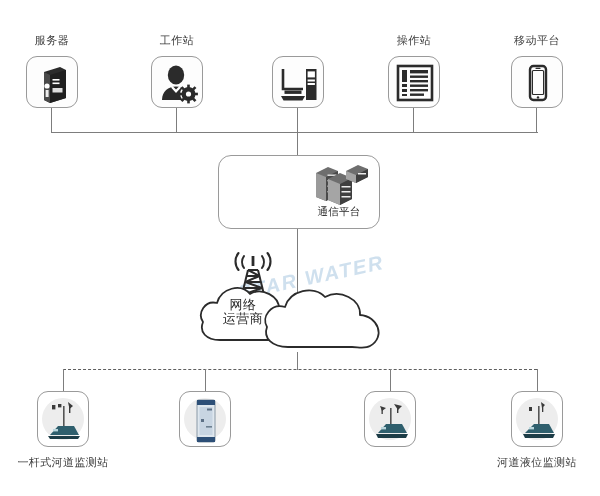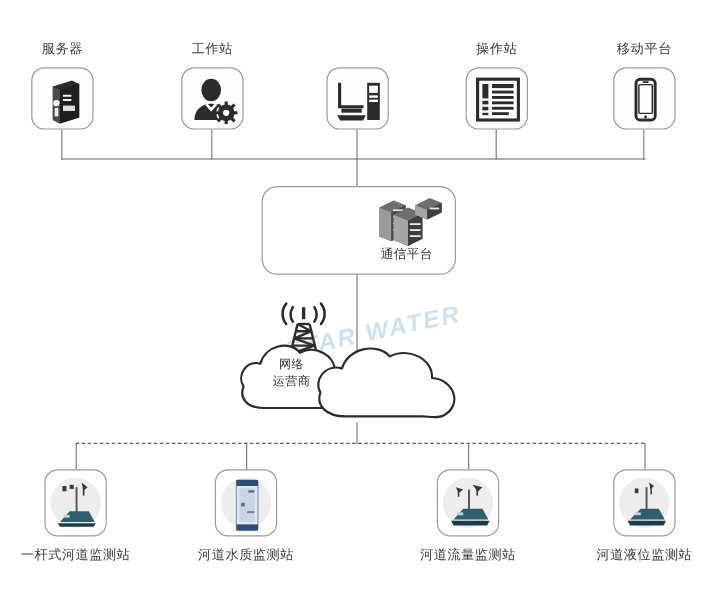--- a/index.html
+++ b/index.html
@@ -91,21 +91,21 @@
   .cloud-text {
     position: absolute;
     text-align: center;
     color: #2b2b2b;
     white-space: nowrap;
   }
   #cloud-left-text {
     left: 205px;
     top: 298px;
     width: 76px;
-    font-size: 10px;
+    font-size: 13px;
     line-height: 14px;
     letter-spacing: 0.5px;
   }
   #cloud-right-text {
     left: 280px;
     top: 315px;
     width: 110px;
     font-size: 13px;
     font-family: "DejaVu Sans Mono", "Liberation Mono", monospace;
     letter-spacing: 0.5px;
@@ -389,38 +389,36 @@
     <svg style="position:absolute; left:0; top:0;" width="52" height="56" viewBox="0 0 52 56">
       <rect x="17" y="8" width="18" height="42" rx="1.5" fill="#dfe7ee" stroke="#8a99a6" stroke-width="1"></rect>
       <rect x="17" y="8" width="18" height="5" fill="#2d4f77"></rect>
       <rect x="17" y="45" width="18" height="5" fill="#2d4f77"></rect>
       <rect x="19.5" y="15" width="13" height="28" fill="#b9c9da" opacity="0.6"></rect>
       <rect x="27" y="16.5" width="5" height="2" fill="#5d7085"></rect>
       <rect x="21" y="27" width="3" height="3" fill="#5d7085"></rect>
       <rect x="26" y="34" width="6" height="1.6" fill="#6d8090"></rect>
     </svg>
   </div>
-  <div class="station-label" style="left:135px; top:455px;">河道水质监测站</div>
 
   <div class="station" style="left:364px; top:391px;">
     <div class="st-disc"></div>
     <svg style="position:absolute; left:0; top:0;" width="52" height="56" viewBox="0 0 52 56">
       <rect x="25" y="16" width="1.6" height="22" fill="#555"></rect>
       <g fill="#3a3a3a">
         <path d="M15 14 L21 16 L17 19 Z"></path>
         <rect x="16.5" y="17" width="1.3" height="5"></rect>
         <path d="M29 12 L37 14 L33 18 Z"></path>
         <rect x="32" y="15" width="1.4" height="6"></rect>
       </g>
       <path d="M13 41 L21 32 L37 32 L42 41 Z" fill="#2f5f6d"></path>
       <path d="M11 42 L43 42 L41 46 L13 46 Z" fill="#1d3d47"></path>
       <rect x="16" y="35" width="5" height="2.4" fill="#b9d6dd"></rect>
     </svg>
   </div>
-  <div class="station-label" style="left:320px; top:455px;">河道流量监测站</div>
 
   <div class="station" style="left:511px; top:391px;">
     <div class="st-disc"></div>
     <svg style="position:absolute; left:0; top:0;" width="52" height="56" viewBox="0 0 52 56">
       <rect x="26" y="14" width="1.6" height="24" fill="#555"></rect>
       <g fill="#3a3a3a">
         <rect x="17" y="15" width="3" height="4"></rect>
         <path d="M29 10 L33 13 L30 16 Z"></path>
         <rect x="30" y="13" width="1.3" height="7"></rect>
       </g>

